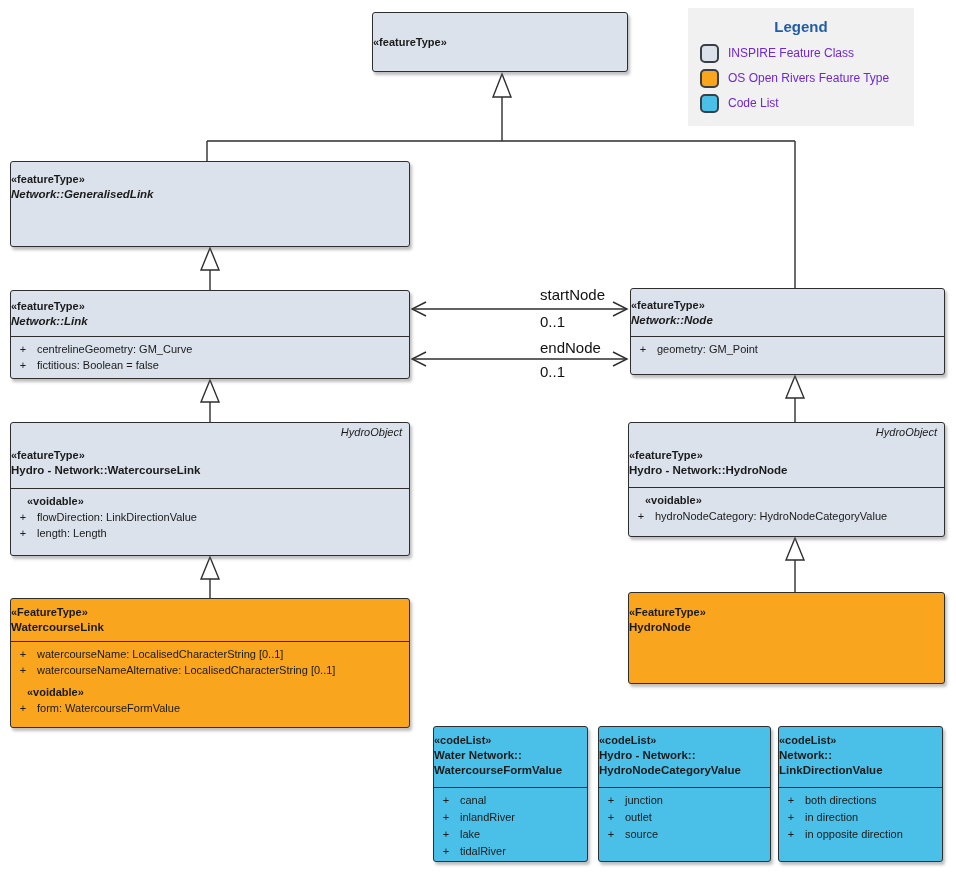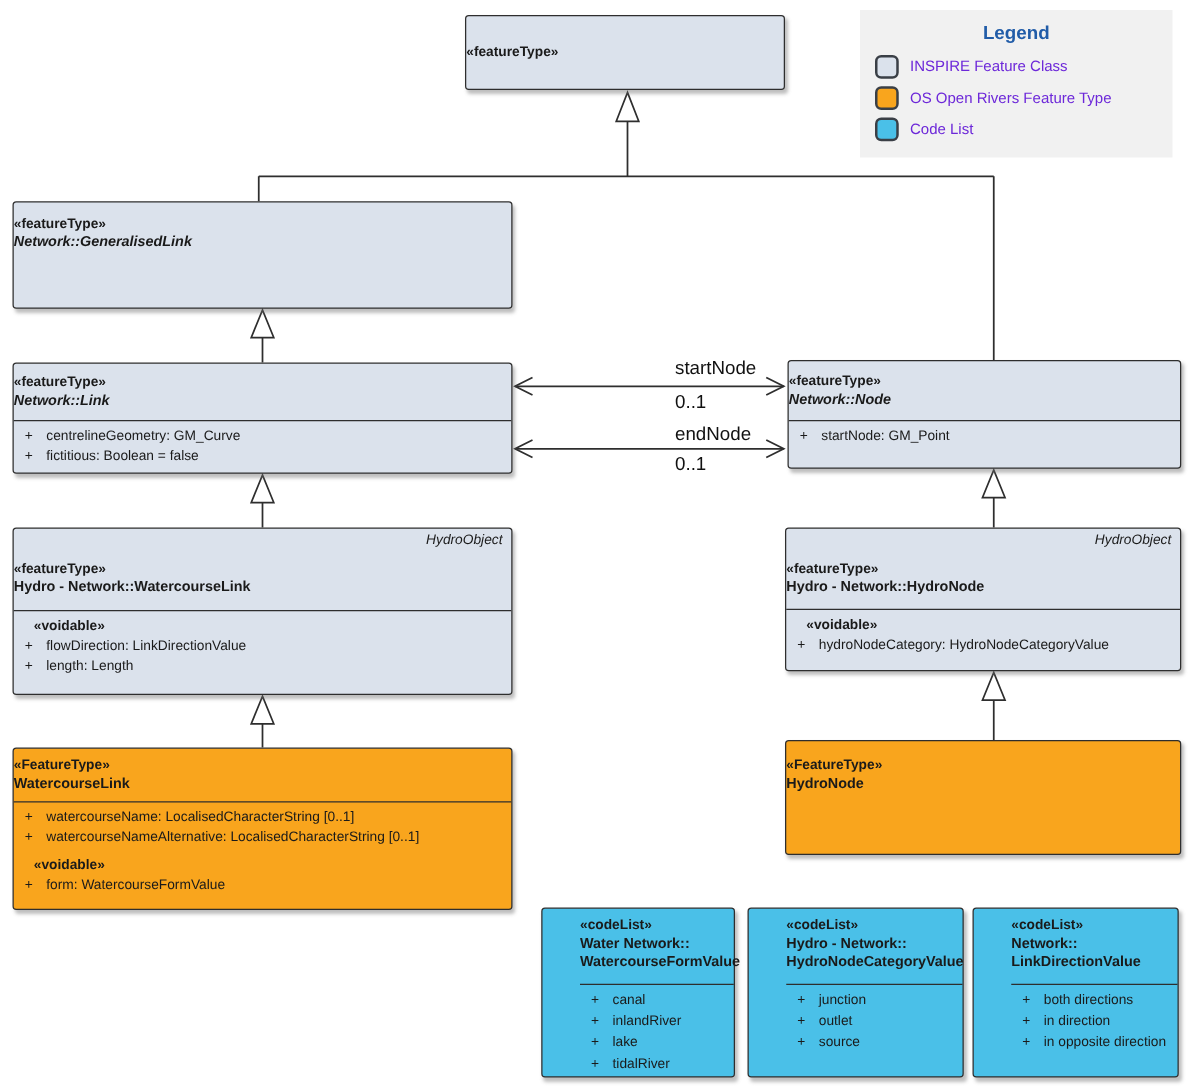--- a/index.html
+++ b/index.html
@@ -6,21 +6,21 @@
   .canvas{position:relative;width:956px;height:872px;background:#fff;overflow:hidden;
           font-family:"Liberation Sans",sans-serif;color:#1a1a1a;}
   svg.connectors{position:absolute;left:0;top:0;width:956px;height:872px;}
 
   
   .cls{position:absolute;border:1.5px solid #2e2e2e;border-radius:3px;
        box-shadow:2px 3px 3px rgba(110,110,110,.45);
        display:flex;flex-direction:column;box-sizing:border-box;}
   .inspire{background:#dbe2ec;}
   .orange{background:#f9a51d;}
-  .cyan{background:#4ac0e8;padding-left:30px;}
+  .cyan{background:#4ac0e8;}
 
   .title{position:relative;text-align:left;box-sizing:border-box;}
   .title.vcenter{display:flex;flex-direction:column;justify-content:center;}
   .stereo{font-size:11px;font-weight:bold;line-height:15px;}
   .cname{font-size:11.5px;font-weight:bold;line-height:15px;}
   .cname.it{font-style:italic;}
   .corner{position:absolute;top:3px;right:7px;font-size:11px;font-style:italic;font-weight:normal;}
 
   .attrs{border-top:1.5px solid #2e2e2e;flex:1;padding-top:4px;box-sizing:border-box;}
   .row{display:flex;font-size:11px;line-height:16px;}
@@ -77,21 +77,21 @@
       <polygon points="795,538 786,560 804,560"></polygon>
     </g>
   </svg>
 
   <div class="cls inspire" style="left:372px;top:12px;width:256px;height:60px;">
     <div class="title vcenter" style="flex:1;">
       <div class="stereo">«featureType»</div>
     </div>
   </div>
 
-  <div class="legend" style="left:688px;top:8px;width:250px;height:118px;">
+  <div class="legend" style="left:688px;top:8px;width:226px;height:118px;">
     <div class="ltitle">Legend</div>
     <div class="litem">
       <span class="swatch" style="background-color: rgb(219, 226, 236);"></span>
       <span class="llabel">INSPIRE Feature Class</span>
     </div>
     <div class="litem">
       <span class="swatch" style="background-color: rgb(249, 165, 29);"></span>
       <span class="llabel">OS Open Rivers Feature Type</span>
     </div>
     <div class="litem">
@@ -125,21 +125,21 @@
   </div>
 
   <div class="cls inspire" style="left:630px;top:288px;width:315px;height:87px;">
     <div class="title vcenter" style="height:47px;">
       <div class="stereo">«featureType»</div>
       <div class="cname it">Network::Node</div>
     </div>
     <div class="attrs">
       <div class="row">
         <span class="plus">+</span>
-        <span class="atext">startNode: GM_Point</span>
+        <span class="atext">geometry: GM_Point</span>
       </div>
     </div>
   </div>
 
   <div class="alabel" style="left:540px;top:286px;">startNode</div>
   <div class="alabel" style="left:540px;top:313px;">0..1</div>
   <div class="alabel" style="left:540px;top:339px;">endNode</div>
   <div class="alabel" style="left:540px;top:363px;">0..1</div>
 
   <div class="cls inspire" style="left:10px;top:422px;width:400px;height:134px;">

